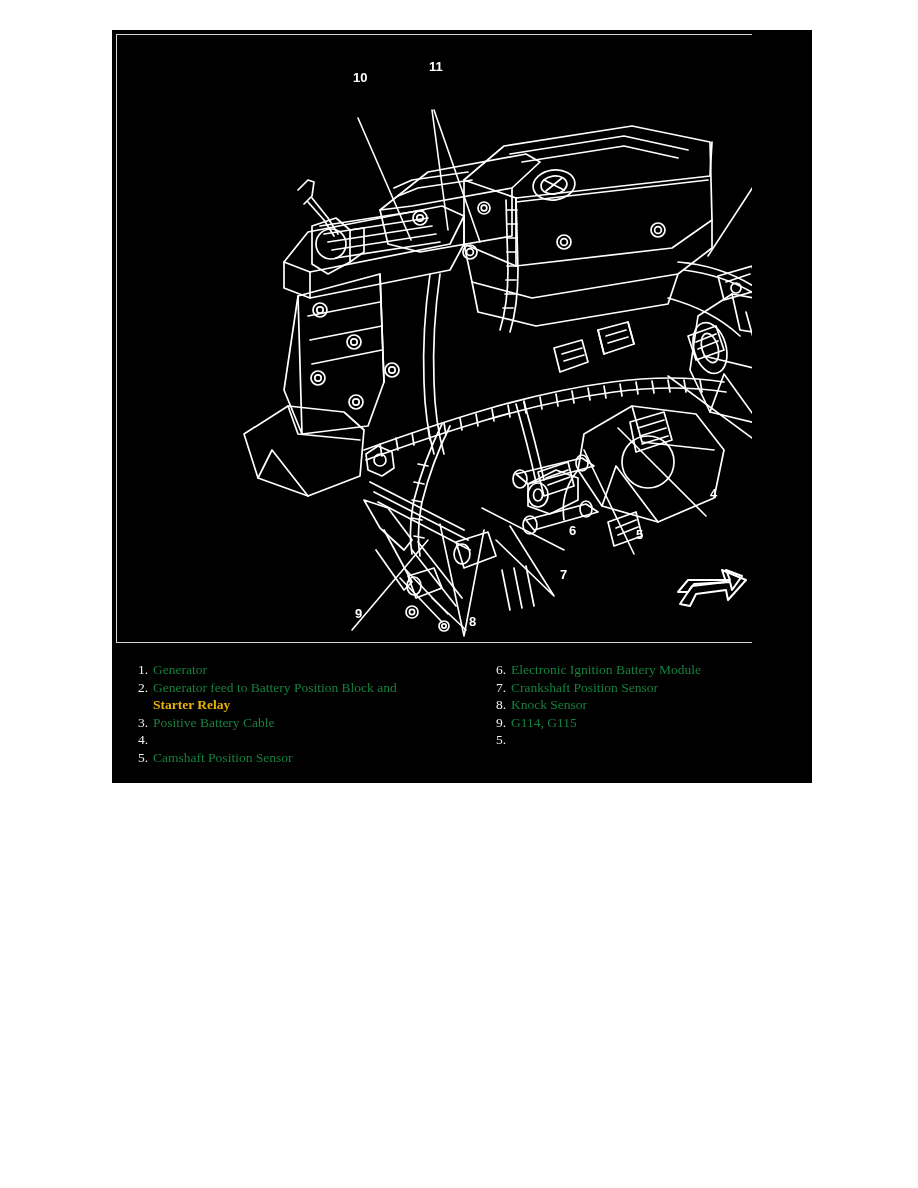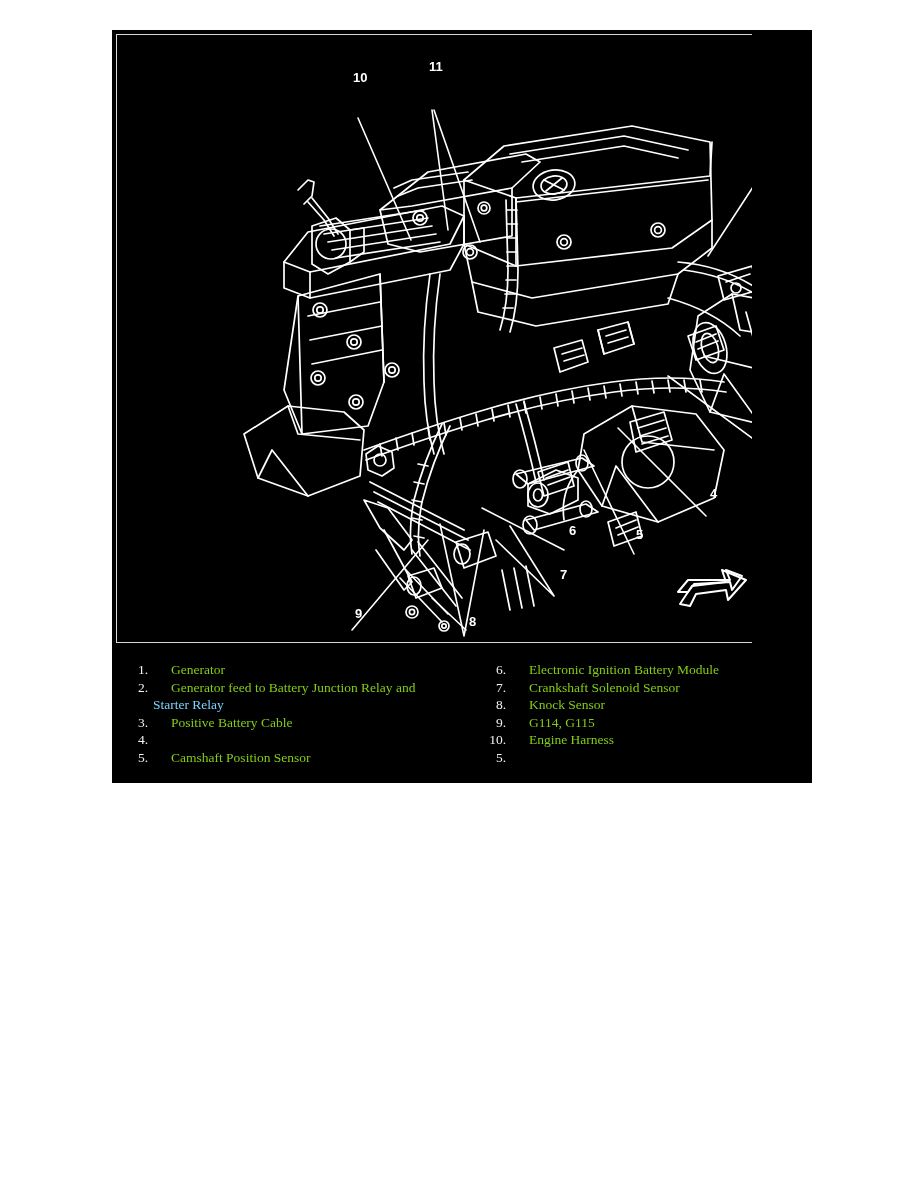--- a/index.html
+++ b/index.html
@@ -89,27 +89,28 @@
   .legend-num {
     position: absolute;
     left: 0;
     top: 0;
     width: 26px;
     text-align: right;
     color: #f2f2f2;
   }
   .legend-text {
     display: block;
-    margin-left: 49px;
-    color: #84cc16;
+    margin-left: 31px;
+    color: #15803d;
   }
   .legend-cont {
     display: block;
     margin-left: 31px;
-    color: #7dd3fc;
+    color: #eab308;
+    font-weight: bold;
   }
 </style>
 </head>
 <body>
 
 <div id="figure-panel">
 
   <div id="diagram-area">
     <div id="diagram-frame"></div>
 
@@ -336,21 +337,21 @@
 
   <div id="legend">
 
     <div class="legend-col" id="legend-col-left">
       <div class="legend-item">
         <span class="legend-num">1.</span>
         <span class="legend-text">Generator</span>
       </div>
       <div class="legend-item">
         <span class="legend-num">2.</span>
-        <span class="legend-text">Generator feed to Battery Junction Relay and</span>
+        <span class="legend-text">Generator feed to Battery Position Block and</span>
         <span class="legend-cont">Starter Relay</span>
       </div>
       <div class="legend-item">
         <span class="legend-num">3.</span>
         <span class="legend-text">Positive Battery Cable</span>
       </div>
       <div class="legend-item">
         <span class="legend-num">4.</span>
       </div>
       <div class="legend-item">
@@ -359,33 +360,29 @@
       </div>
     </div>
 
     <div class="legend-col" id="legend-col-right">
       <div class="legend-item">
         <span class="legend-num">6.</span>
         <span class="legend-text">Electronic Ignition Battery Module</span>
       </div>
       <div class="legend-item">
         <span class="legend-num">7.</span>
-        <span class="legend-text">Crankshaft Solenoid Sensor</span>
+        <span class="legend-text">Crankshaft Position Sensor</span>
       </div>
       <div class="legend-item">
         <span class="legend-num">8.</span>
         <span class="legend-text">Knock Sensor</span>
       </div>
       <div class="legend-item">
         <span class="legend-num">9.</span>
         <span class="legend-text">G114, G115</span>
       </div>
       <div class="legend-item">
-        <span class="legend-num">10.</span>
-        <span class="legend-text">Engine Harness</span>
-      </div>
-      <div class="legend-item">
         <span class="legend-num">5.</span>
       </div>
     </div>
 
   </div>
 </div>
 
 </body></html>

